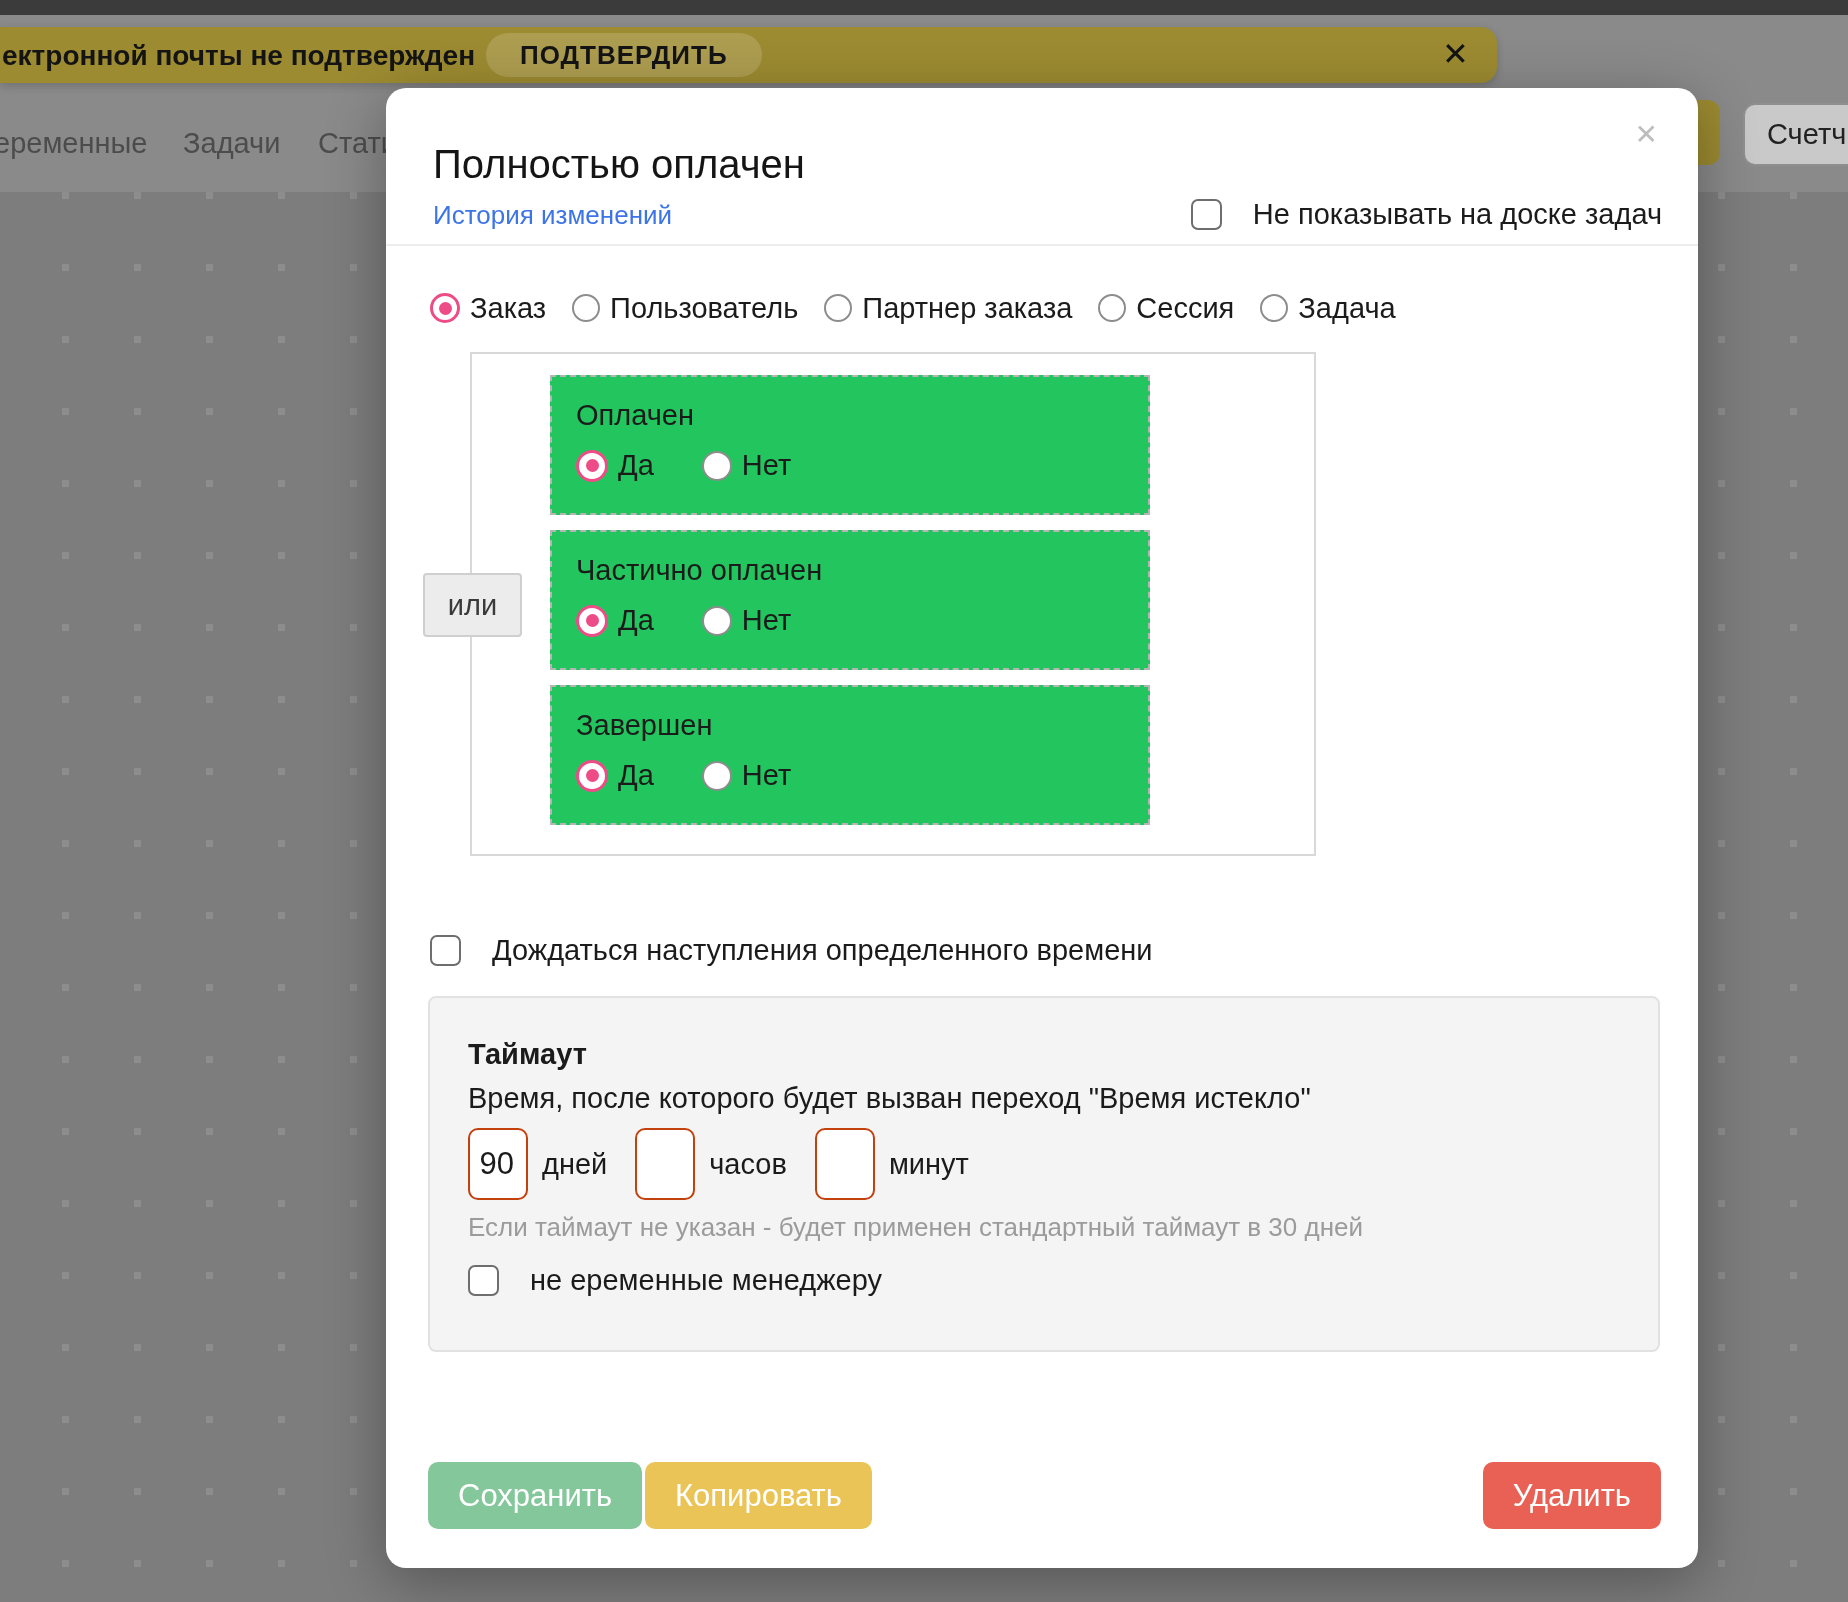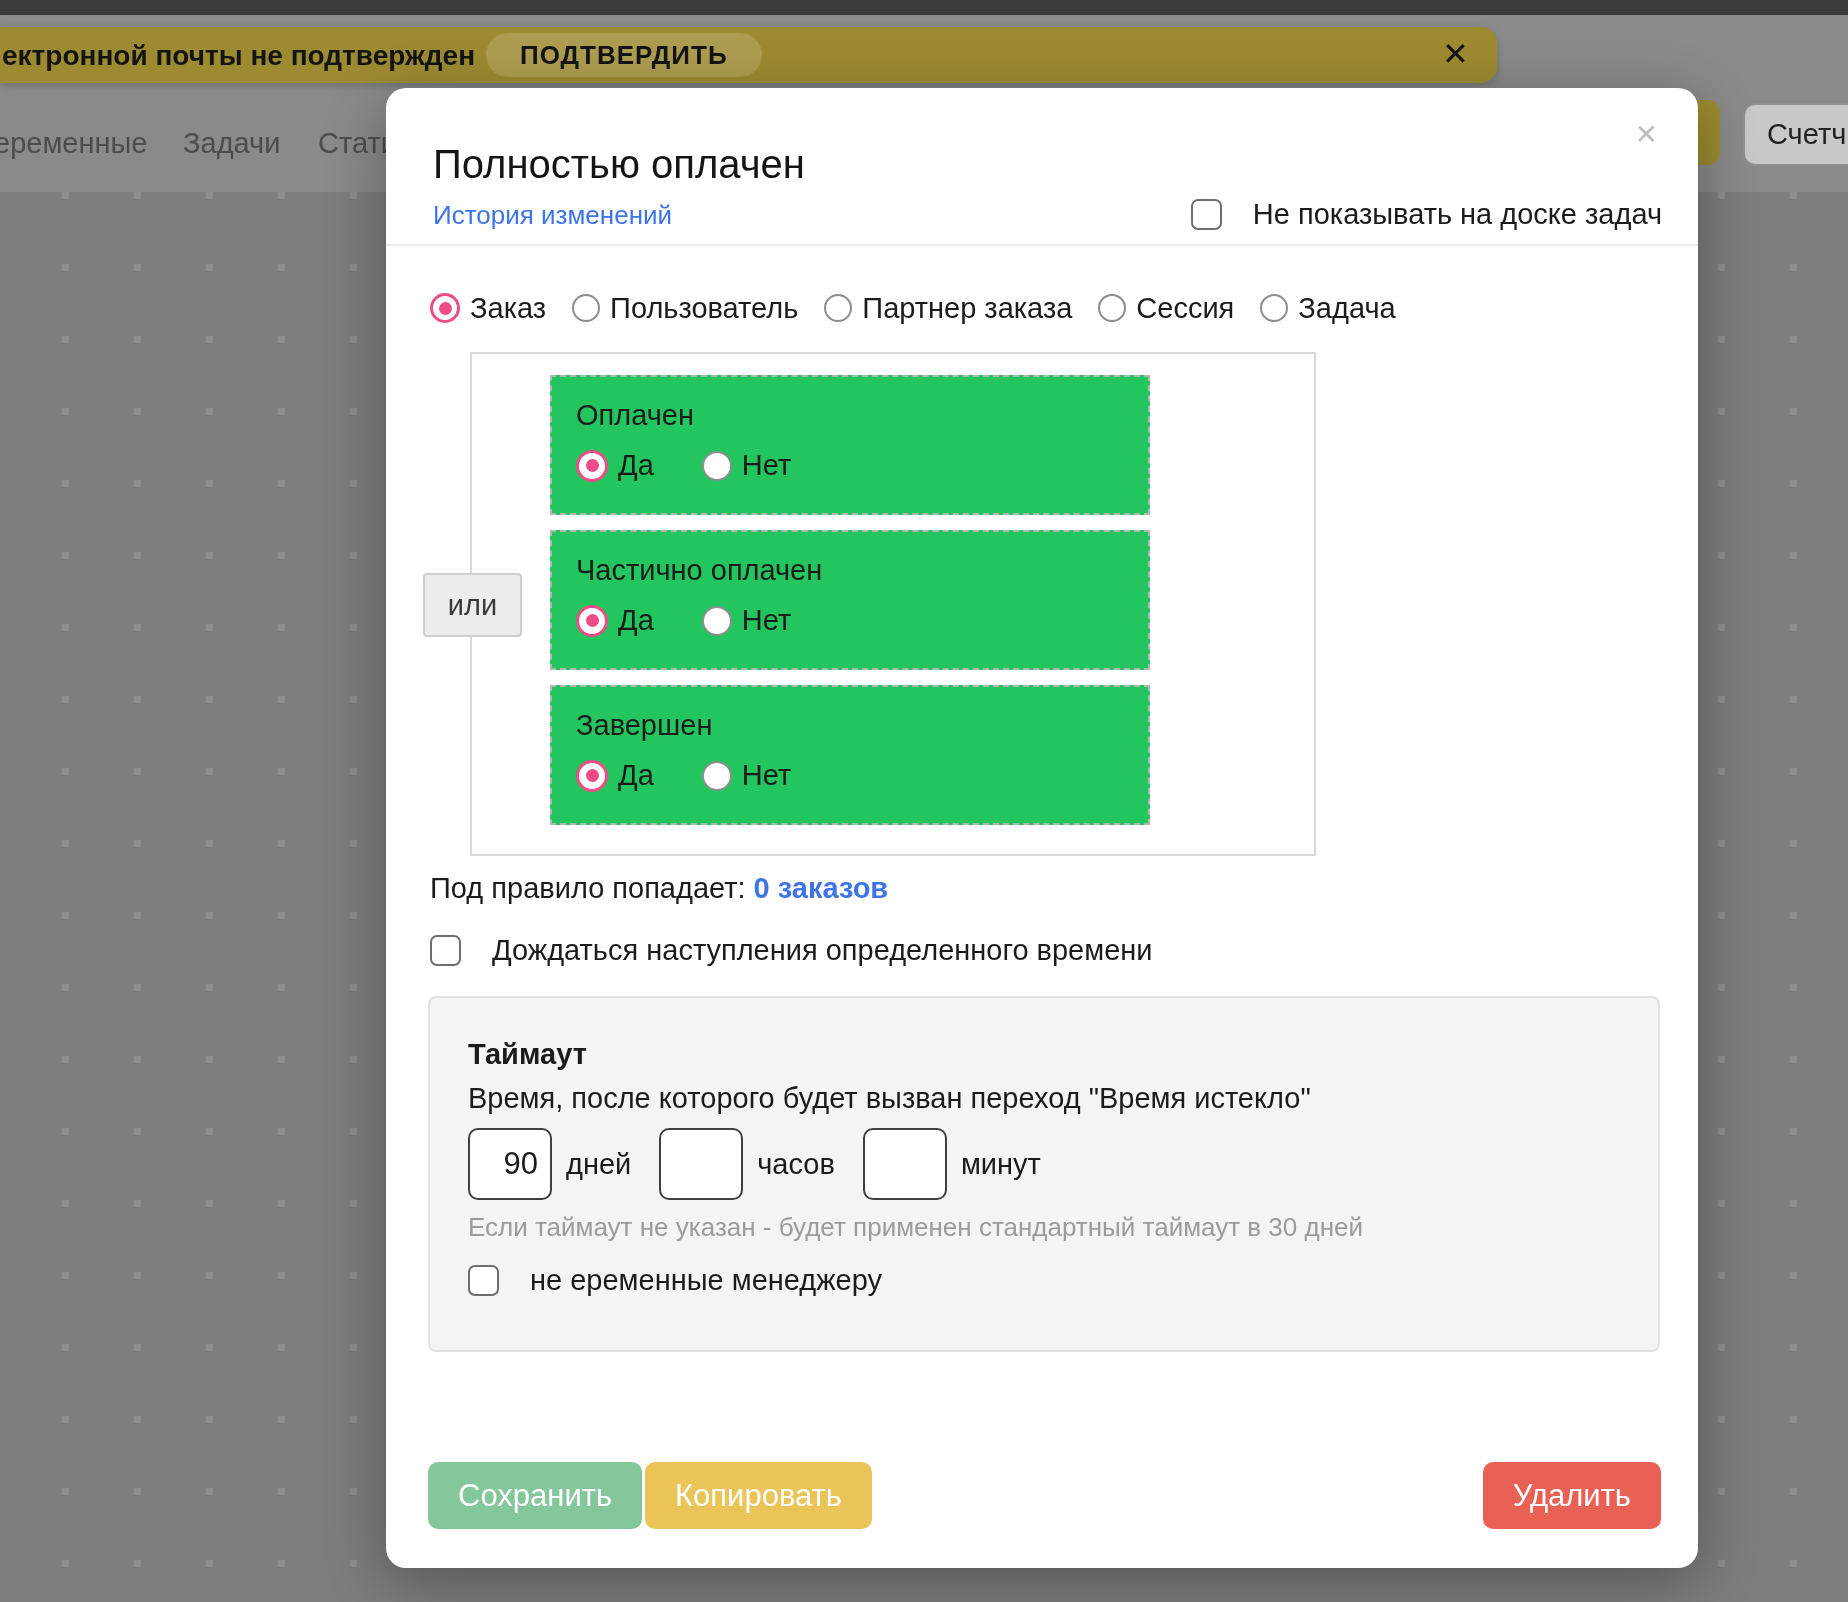--- a/index.html
+++ b/index.html
@@ -59,21 +59,21 @@
 
   .rule-row{position:absolute;left:44px;top:784px;font-size:29px;color:#1b1b1b;white-space:nowrap;}
   .rule-link{color:#3d74e6;font-weight:700;cursor:pointer;}
   .wait-check{position:absolute;left:44px;top:846px;}
 
   
   .panel{position:absolute;left:42px;top:908px;width:1232px;height:356px;background:#f4f4f4;border:2px solid #e2e2e2;border-radius:8px;box-sizing:border-box;}
   .panel-title{position:absolute;left:38px;top:40px;font-size:29px;font-weight:700;color:#1b1b1b;}
   .panel-desc{position:absolute;left:38px;top:84px;font-size:29px;color:#1b1b1b;white-space:nowrap;}
   .inputs-row{position:absolute;left:38px;top:128px;display:flex;align-items:center;height:76px;}
-  .tin{width:84px;height:72px;border:2px solid #404040;border-radius:10px;background:#fff;font-size:31px;color:#1b1b1b;
+  .tin{width:60px;height:72px;border:2px solid #c2410c;border-radius:10px;background:#fff;font-size:31px;color:#1b1b1b;
     text-align:right;padding:0 12px 0 4px;box-sizing:border-box;font-family:inherit;}
   .tin-label{font-size:29px;color:#1b1b1b;margin:0 28px 0 14px;}
   .panel-hint{position:absolute;left:38px;top:214px;font-size:26px;color:#9b9b9b;white-space:nowrap;}
   .mgr-check{position:absolute;left:38px;top:266px;}
 
   
   .btn{position:absolute;top:1374px;height:67px;border:none;border-radius:10px;color:#fff;font-size:31px;font-family:inherit;cursor:pointer;padding:0 30px;}
   .btn-save{left:42px;background:#84c79b;}
   .btn-copy{left:259px;background:#eac457;}
   .btn-delete{right:37px;background:#e96054;}
@@ -174,25 +174,20 @@
           <span class="radio big selected"></span>
           <span>Да</span>
         </span>
         <span class="radio-item no-item">
           <span class="radio big"></span>
           <span>Нет</span>
         </span>
       </div>
     </div>
 
-    <div class="rule-row">
-      <span>Под правило попадает:</span>
-      <span> </span>
-      <span class="rule-link">0 заказов</span>
-    </div>
 
     <div class="check-row wait-check">
       <span class="checkbox"></span>
       <span>Дождаться наступления определенного времени</span>
     </div>
 
     <div class="panel">
       <div class="panel-title">Таймаут</div>
       <div class="panel-desc">Время, после которого будет вызван переход "Время истекло"</div>
       <div class="inputs-row">

